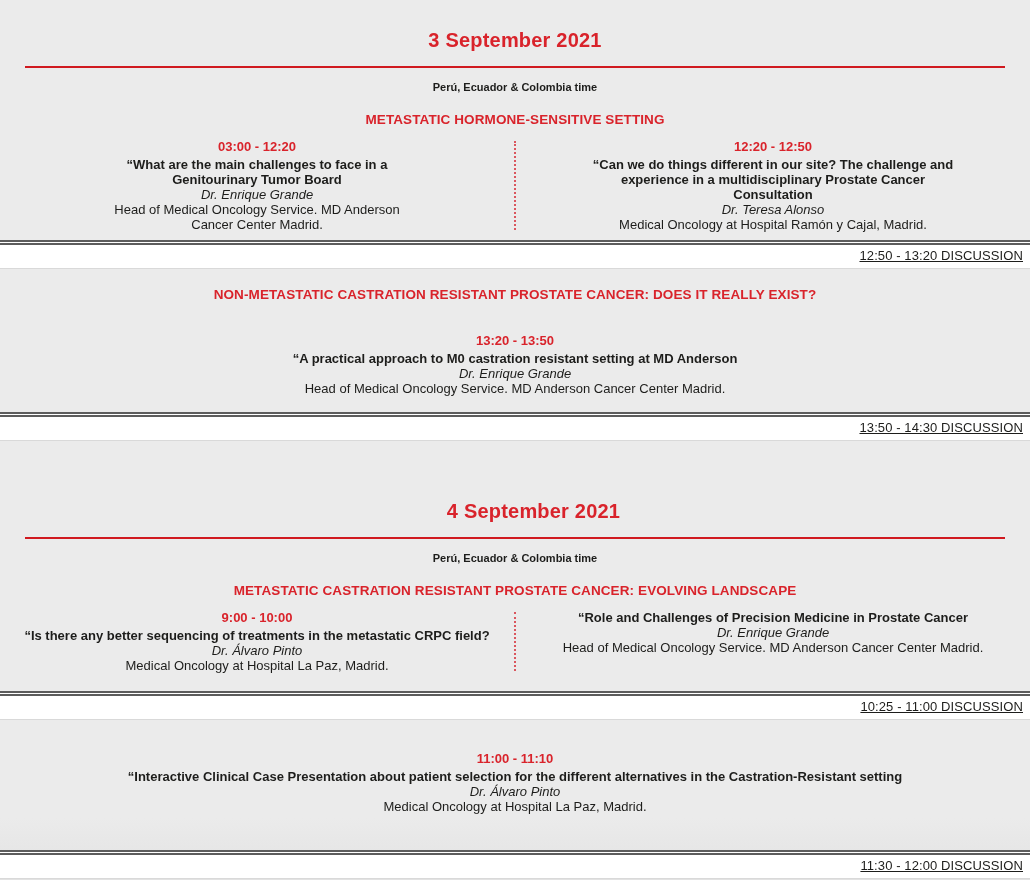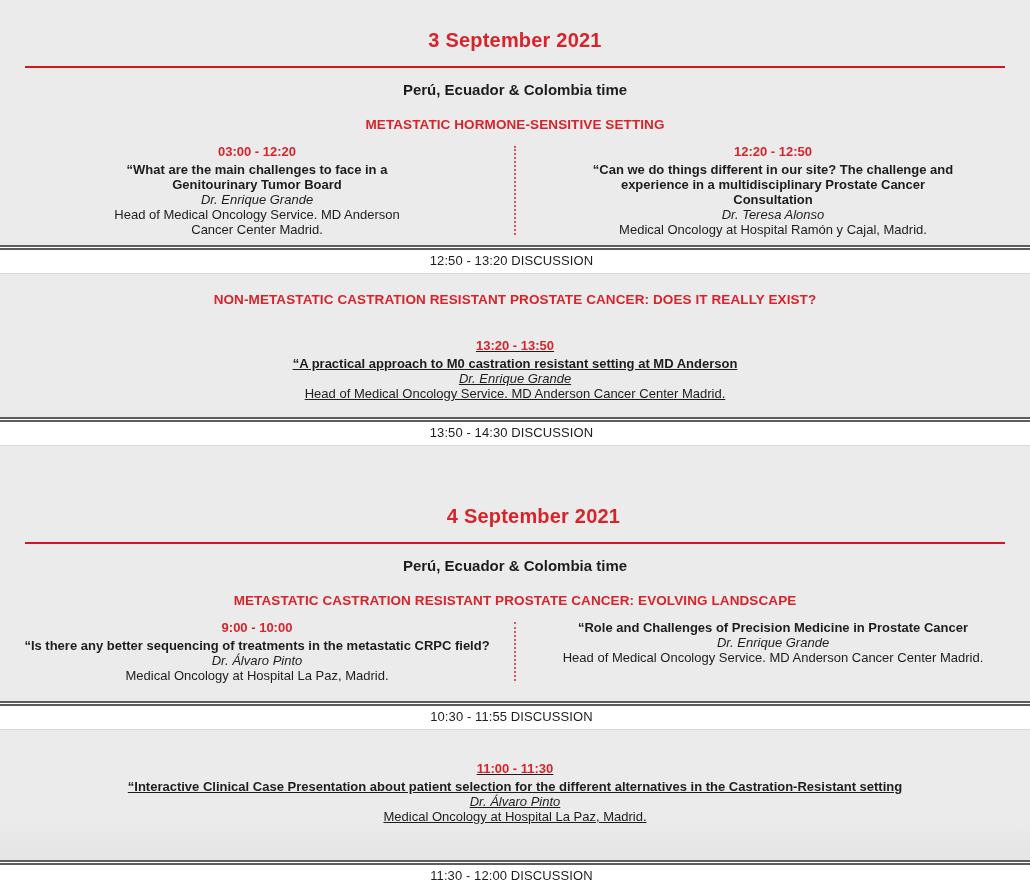--- a/index.html
+++ b/index.html
@@ -16,42 +16,42 @@
     font-family:"Liberation Sans","DejaVu Sans",sans-serif;
     color:var(--ink);
   }
   .day-title{
     text-align:center;font-weight:bold;font-size:20px;color:var(--red);
     letter-spacing:.2px;
   }
   #day1 .day-title{padding-top:16px;}
   #day2 .day-title{padding-top:46px;margin-left:37px;}
   .day-rule{border:none;height:2px;background:#d0191f;margin:7px 25px 0 25px;}
-  .timezone{margin-top:13px;text-align:center;font-weight:bold;font-size:15px;}
+  .timezone{margin-top:13px;text-align:center;font-weight:bold;font-size:11px;}
   .section-heading{
     margin-top:19px;text-align:center;font-weight:bold;font-size:13.5px;
     color:var(--red);letter-spacing:.1px;
   }
   .slots-row{display:flex;align-items:stretch;margin-top:12px;}
-  .slots-row.single{margin-top:15px;text-decoration:underline;}
+  .slots-row.single{margin-top:15px;}
   .slot{flex:1;text-align:center;font-size:13px;line-height:15px;}
   .slot-inner{margin:0 auto;}
   #d1s1 .slot:first-child .slot-inner{max-width:330px;}
   #d1s1 .slot:last-child  .slot-inner{max-width:372px;}
   #d2s1 .slot:first-child .slot-inner{max-width:470px;}
   #d2s1 .slot:last-child  .slot-inner{max-width:462px;}
   .slots-row.single .slot-inner{max-width:860px;}
   .col-divider{width:0;border-left:2px dotted #da565e;margin:2px 0;}
   .slot-time{color:var(--red);font-weight:bold;margin-bottom:3px;}
   .slot-title{font-weight:bold;}
   .slot-speaker{font-style:italic;}
   .discussion-bar{
     background:#ffffff;border-top:5px double #5c5c5c;border-bottom:1px solid #d9d9d9;
   }
-  .discussion-label{text-align:center;font-size:13px;padding:3px 7px 5px 0;letter-spacing:.1px;}
+  .discussion-label{text-align:right;font-size:13px;padding:3px 7px 5px 0;letter-spacing:.1px;text-decoration:underline;}
   #d1s1-disc{margin-top:8px;}
   #d1s2-disc{margin-top:16px;}
   #d2s1-disc{margin-top:18px;}
   #d2s2-disc{margin-top:36px;}
   #d1s2-head{margin-top:18px;}
   .single-time{margin-top:16px;}
   .cta-wrap{display:flex;justify-content:center;}
 </style>
 </head>
 <body>
@@ -125,27 +125,27 @@
     <div class="slot">
       <div class="slot-inner">
         <div class="slot-title">“Role and Challenges of Precision Medicine in Prostate Cancer</div>
         <div class="slot-speaker">Dr. Enrique Grande</div>
         <div class="slot-affiliation">Head of Medical Oncology Service. MD Anderson Cancer Center Madrid.</div>
       </div>
     </div>
   </div>
 
   <div class="discussion-bar" id="d2s1-disc">
-    <div class="discussion-label">10:30 - 11:55 DISCUSSION</div>
+    <div class="discussion-label">10:25 - 11:00 DISCUSSION</div>
   </div>
 
   <div class="slots-row single">
     <div class="slot">
       <div class="slot-inner">
-        <div class="slot-time single-time">11:00 - 11:30</div>
+        <div class="slot-time single-time">11:00 - 11:10</div>
         <div class="slot-title">“Interactive Clinical Case Presentation about patient selection for the different alternatives in the Castration-Resistant setting</div>
         <div class="slot-speaker">Dr. Álvaro Pinto</div>
         <div class="slot-affiliation">Medical Oncology at Hospital La Paz, Madrid.</div>
       </div>
     </div>
   </div>
 
   <div class="discussion-bar" id="d2s2-disc">
     <div class="discussion-label">11:30 - 12:00 DISCUSSION</div>
   </div>

